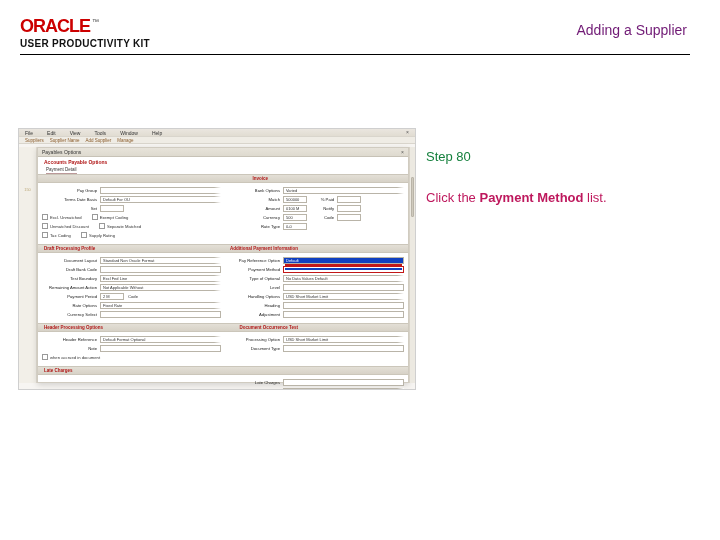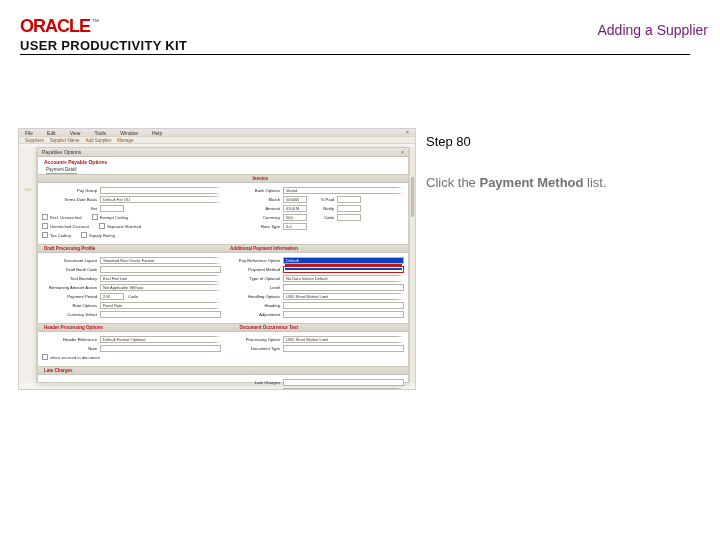--- a/index.html
+++ b/index.html
@@ -1,32 +1,32 @@
 <!DOCTYPE html>
 <html><head>
 <meta charset="utf-8">
 <style>
   * { box-sizing: border-box; margin: 0; padding: 0; }
   html, body { width: 720px; height: 540px; background: #fff; font-family: Arial, Helvetica, sans-serif; }
 
   .page { position: relative; width: 720px; height: 540px; }
 
   
-  .header { position: absolute; top: 16px; left: 20px; right: 12px; height: 38px; }
+  .header { position: absolute; top: 16px; left: 20px; right: 33px; height: 38px; }
   .logo { display: flex; align-items: flex-start; gap: 2px; }
   .logo-mark { color: #c00; font-weight: 900; font-size: 18px; letter-spacing: -1px; font-family: Arial, sans-serif; }
   .logo-tm { font-size: 7px; color: #444; align-self: flex-start; margin-top: 2px; }
-  .logo-sub { font-size: 13px; font-weight: 700; color: #111; letter-spacing: 0.3px; margin-top: 1px; }
+  .logo-sub { font-size: 10px; font-weight: 700; color: #111; letter-spacing: 0.3px; margin-top: 1px; }
   .title { position: absolute; top: 6px; right: 0; font-size: 14px; color: #701a75; }
   .hr { position: absolute; top: 54px; left: 20px; right: 30px; border-top: 1px solid #000; }
 
   
   .instr-col { position: absolute; top: 134px; left: 426px; width: 260px; }
-  .step { font-size: 13px; color: #000000; }
-  .instr { font-size: 13px; color: #737373; margin-top: 26px; line-height: 1.3; }
+  .step { font-size: 13px; color: #15803d; margin-top: 15px; }
+  .instr { font-size: 13px; color: #be185d; margin-top: 26px; line-height: 1.3; }
   .instr .bold { font-weight: 700; }
 
   
   .shot { position: absolute; top: 128px; left: 18px; width: 398px; height: 262px;
           border: 1px solid #cfcfcf; background: #f7f5f2; font-size: 5px; color: #a02020; overflow: hidden; }
 
   .win-top { height: 8px; background: linear-gradient(#eae6df,#e1dcd2); border-bottom: 1px solid #d9d5cc; position: relative; }
   .win-menu { display: flex; gap: 14px; padding: 1px 6px; color: #333; font-size: 5px; }
   .win-sub { height: 7px; background: #efece5; border-bottom: 1px solid #d9d5cc; padding: 1px 6px; color: #8a5b2b; font-size: 4.5px; display:flex; gap:6px;}
   .close-dot { position: absolute; right: 4px; top: 1px; width: 5px; height: 5px; color:#555; font-size:5px; line-height:5px;}

